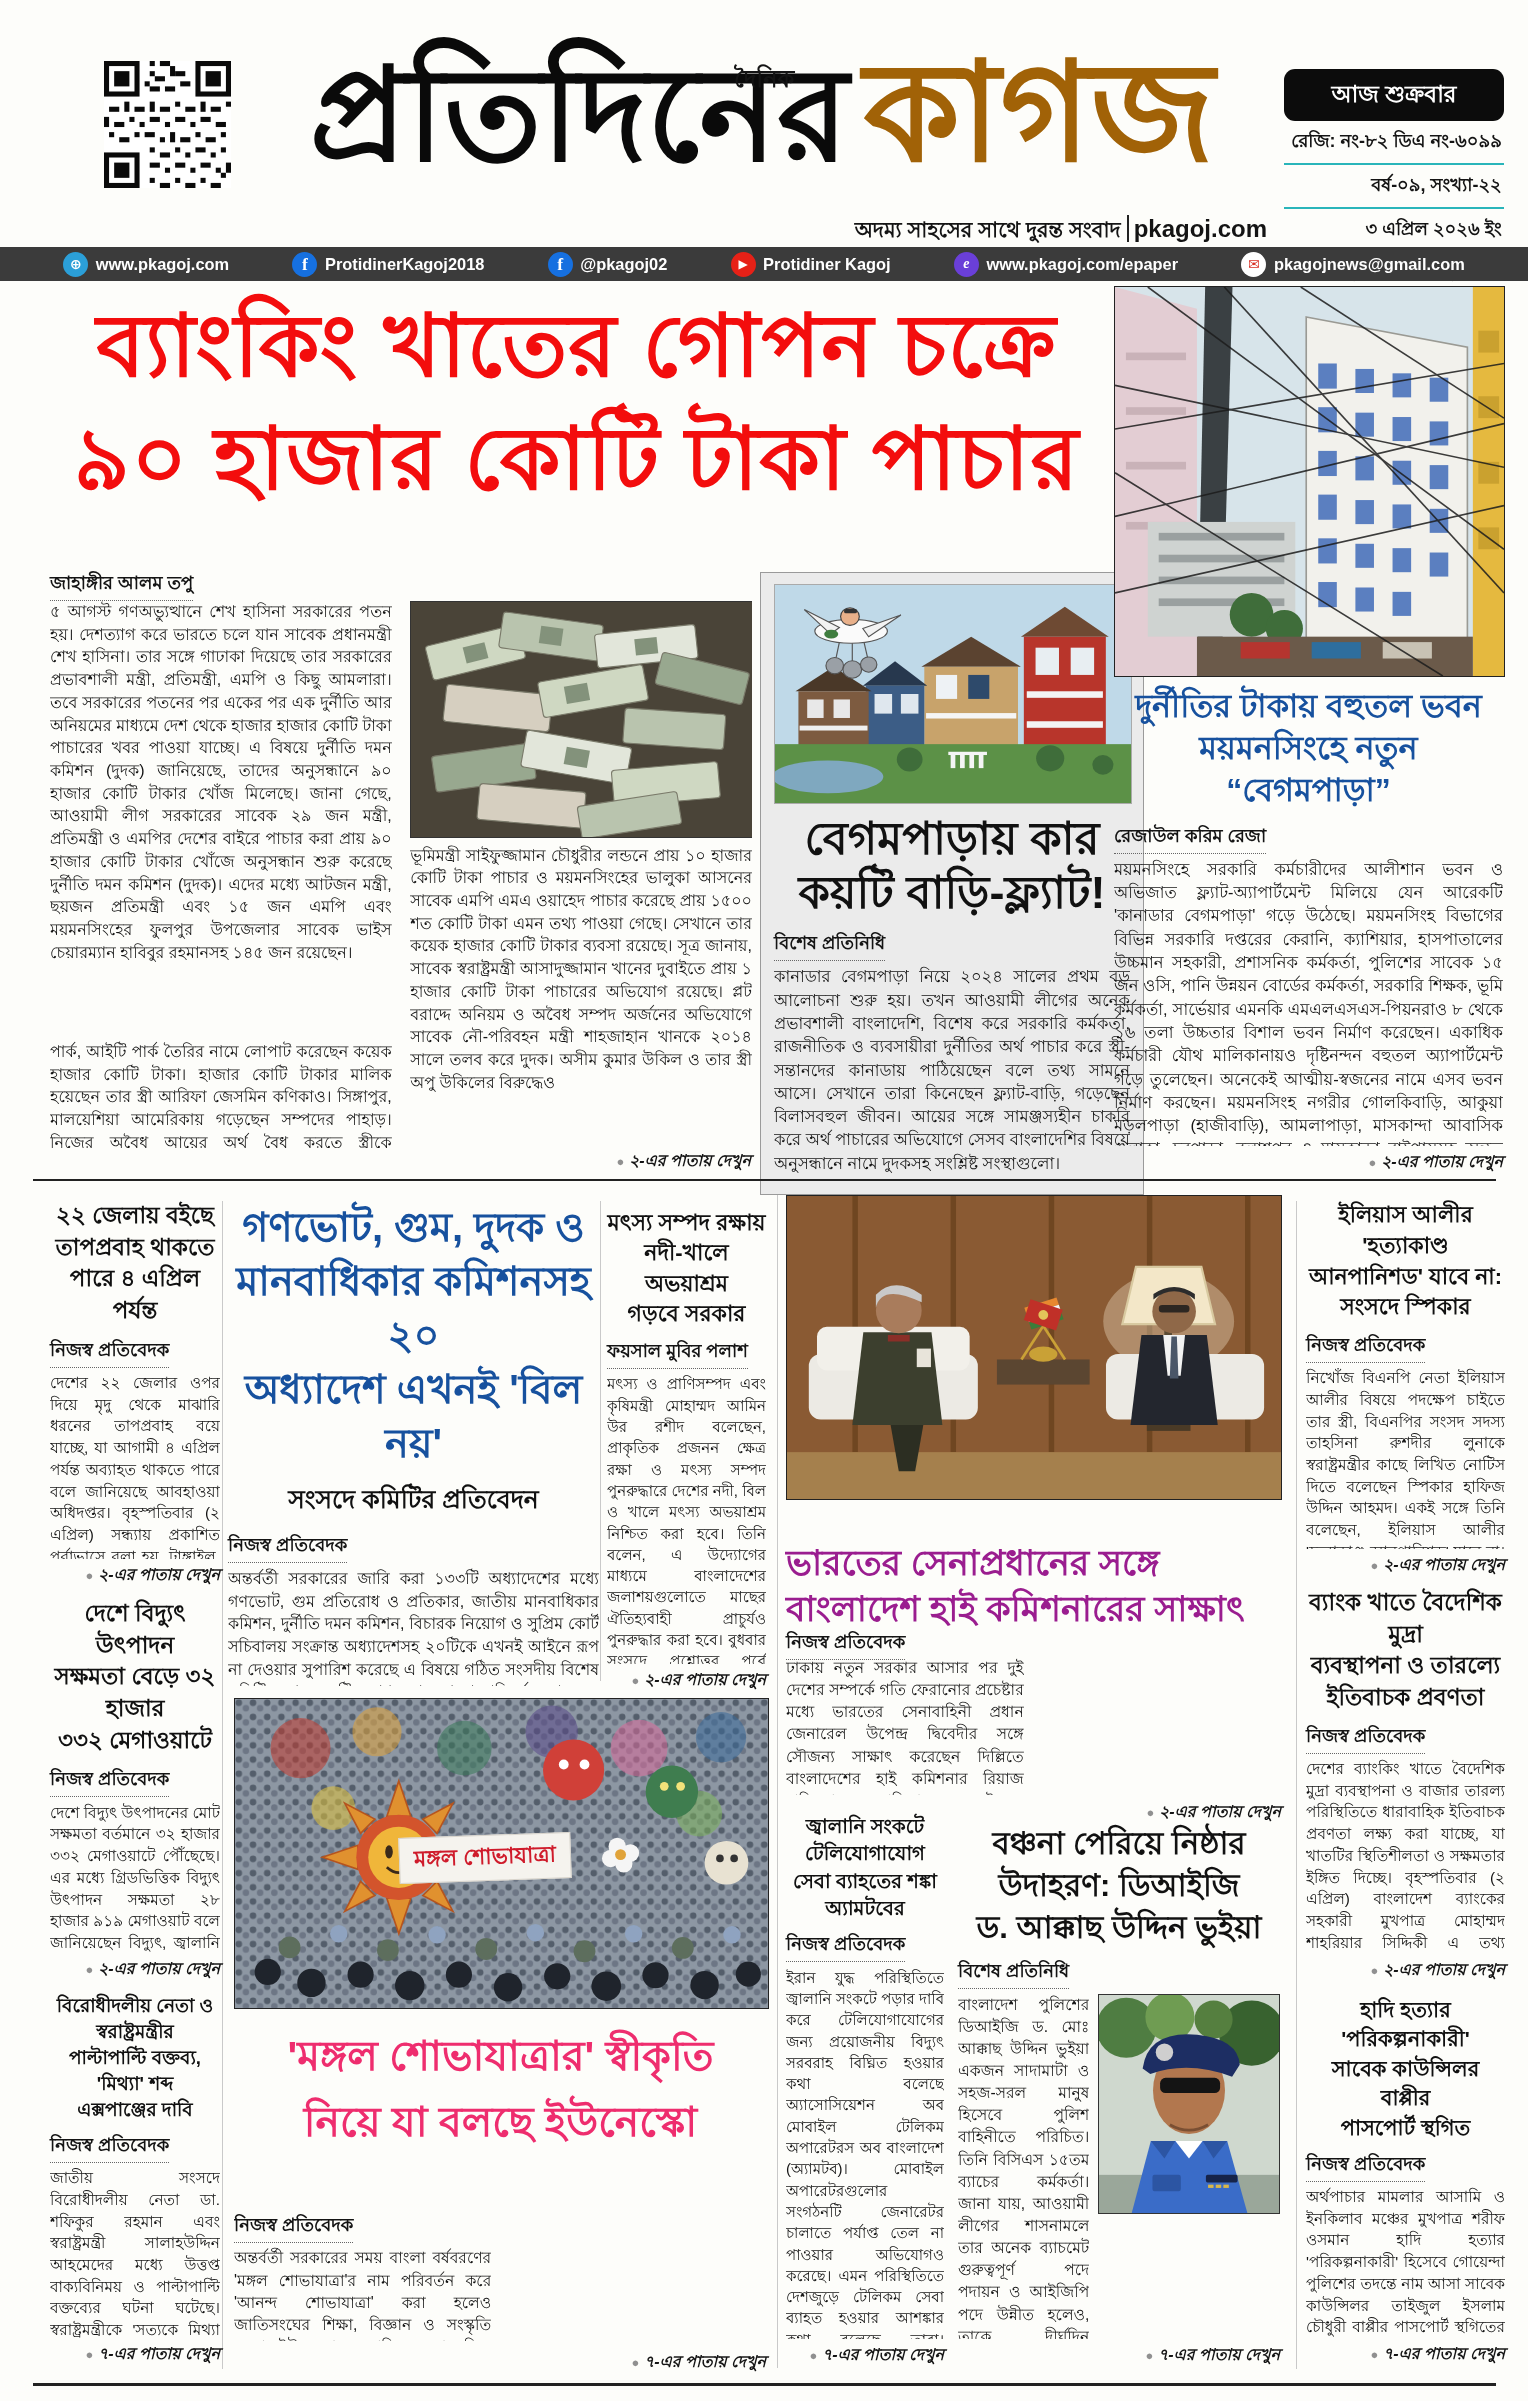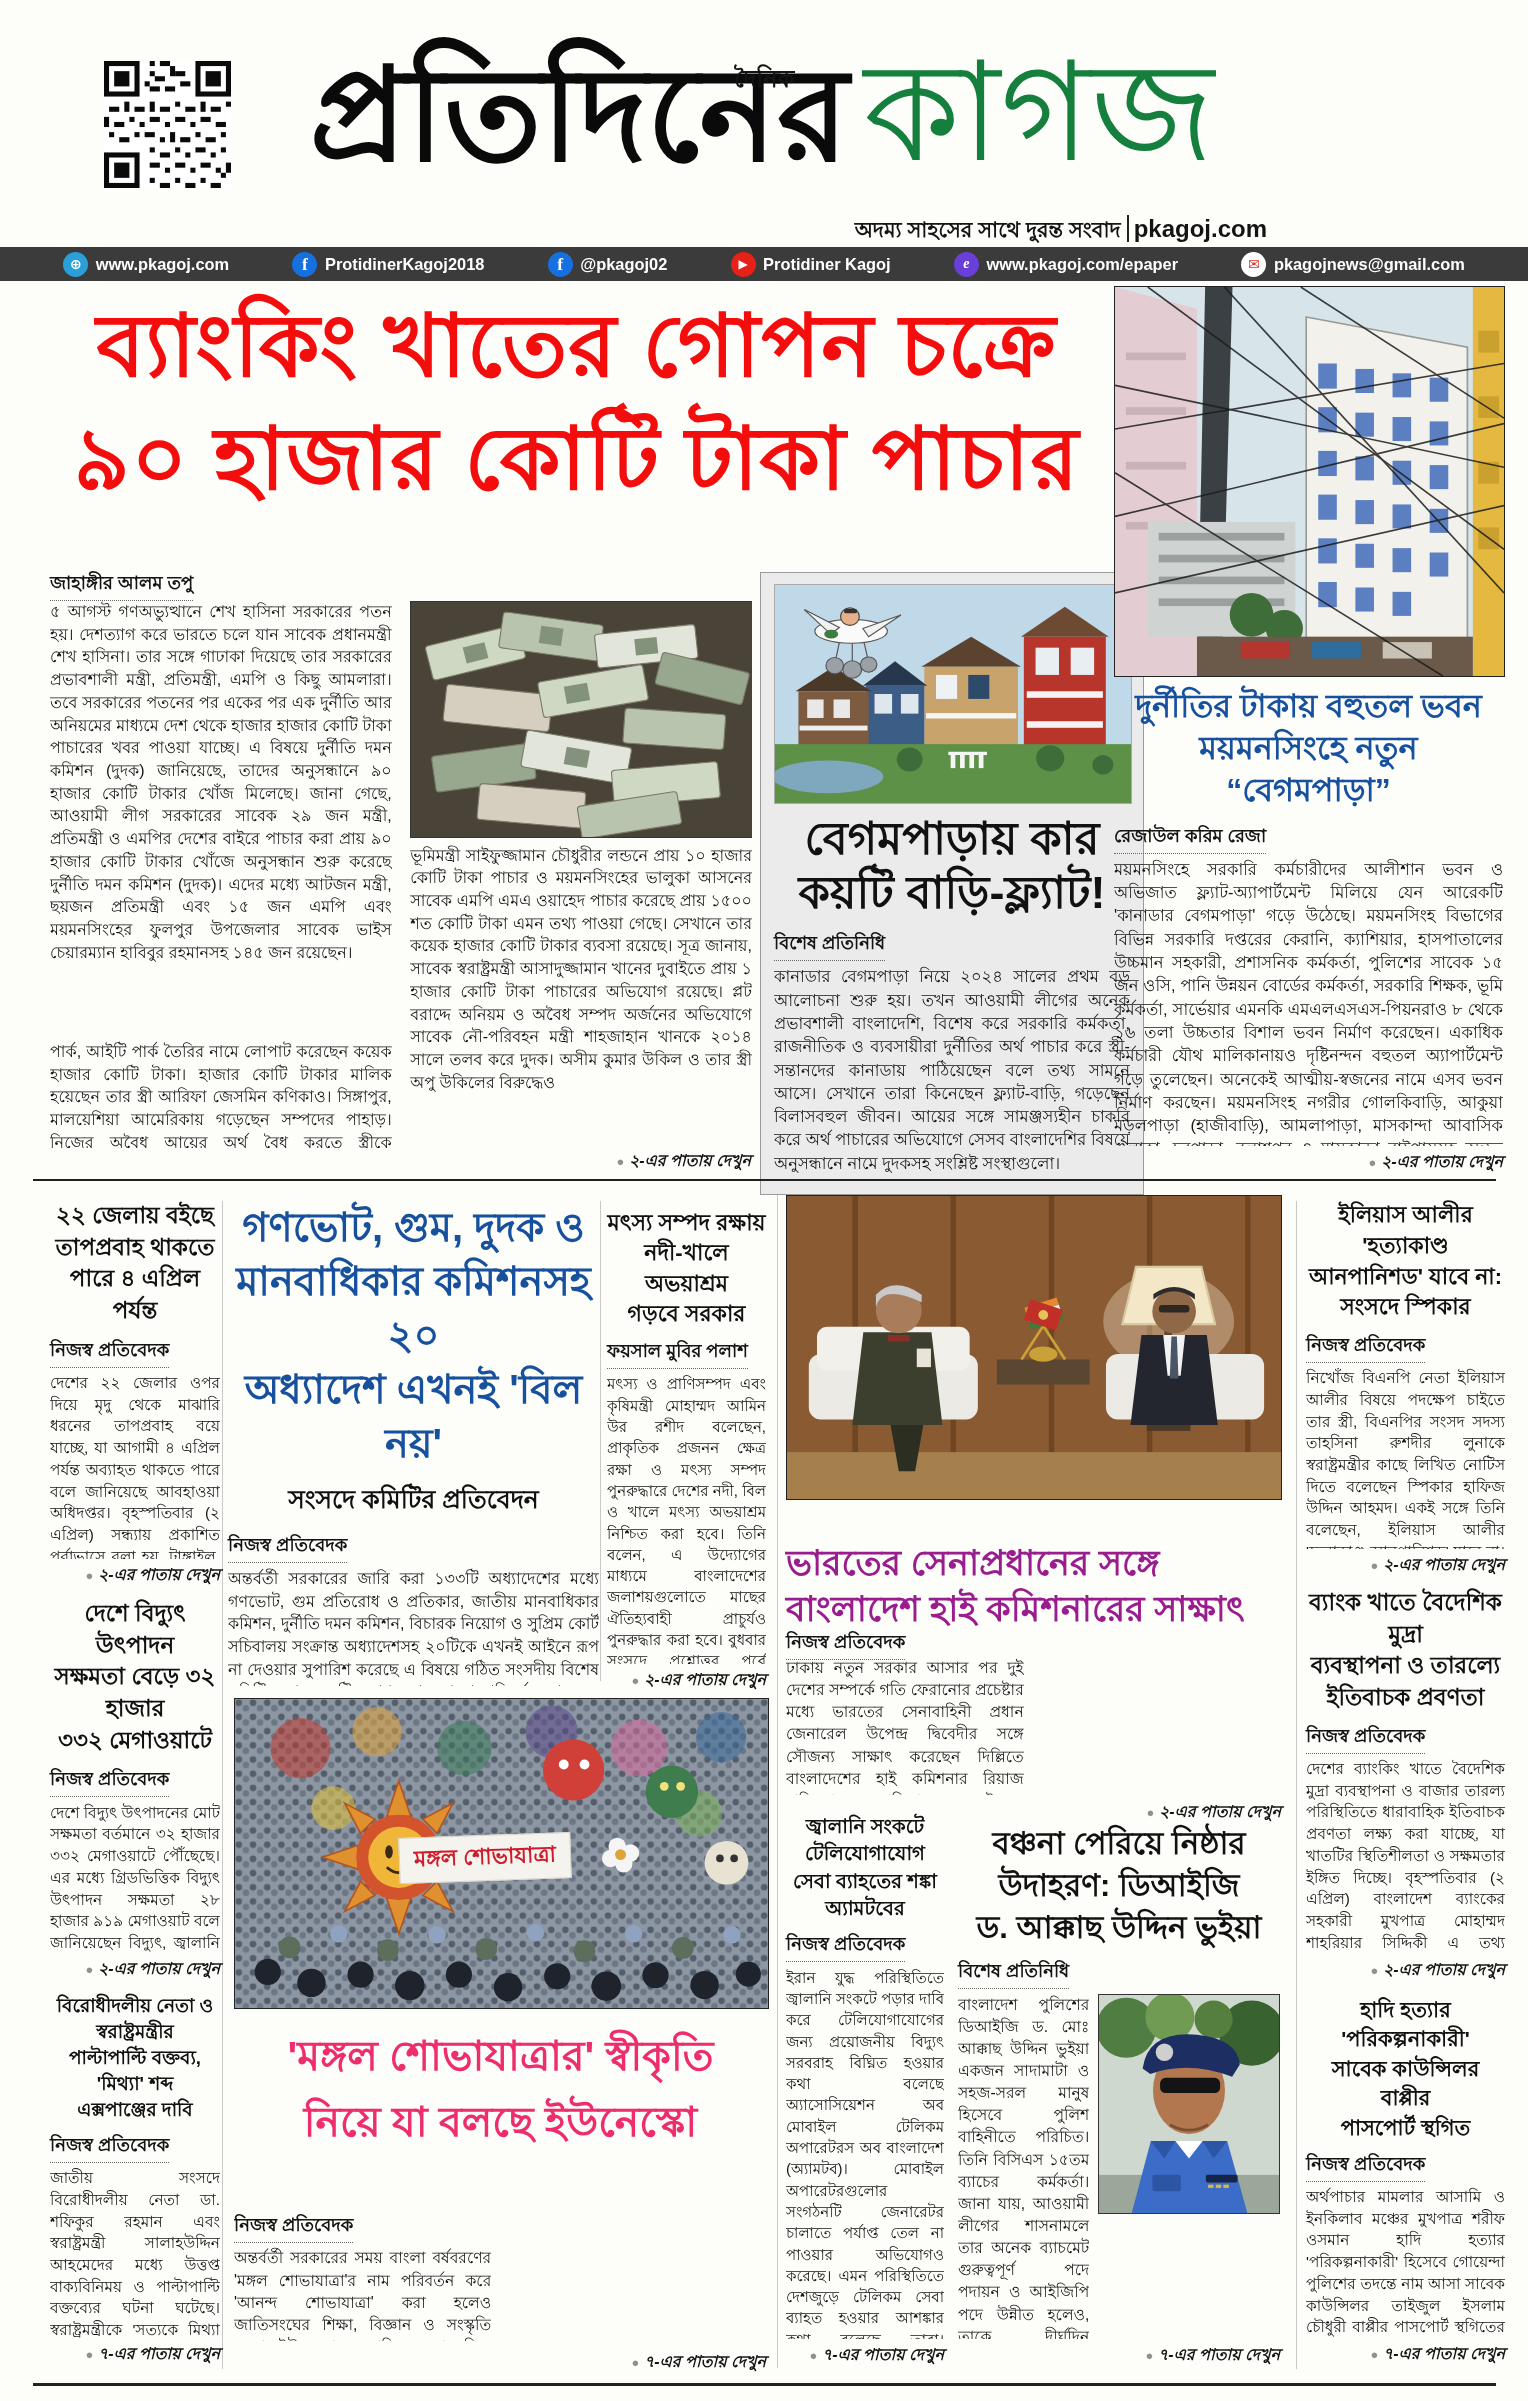--- a/index.html
+++ b/index.html
@@ -13,21 +13,21 @@
   .body{font-size:16px;line-height:1.42;text-align:justify;overflow:hidden;margin:0;}
   .story{display:flex;flex-direction:column;}
   .story .grow{flex:1 1 auto;overflow:hidden;}
   .ref{text-align:right;font-weight:bold;font-style:italic;font-size:16px;margin-top:3.3px;white-space:nowrap;}
   .dot{color:#909090;font-size:13px;}
   .vrule{background:#c9c9c9;width:1.1px;}
   .hrule{background:#222;}
   
   .logo-row{display:flex;align-items:baseline;justify-content:center;gap:15.3px;}
   .t-black{font-size:130px;font-weight:800;color:#0a0a0a;line-height:1;}
-  .t-red{font-size:138px;font-weight:400;color:#15803d;line-height:1;}
+  .t-red{font-size:138px;font-weight:700;color:#a16207;line-height:1;}
   .daily{font-size:24px;font-weight:bold;}
   .tagline-wrap{text-align:right;font-weight:bold;font-size:21px;}
   .site{border-left:2.2px solid #222;padding-left:5px;margin-left:6px;font-size:24px;}
   .daybox{background:#0c0c0c;color:#fff;border-radius:11px;text-align:center;
           font-size:23px;font-weight:bold;padding:6.5px 0;}
   .inf-line{font-size:18px;font-weight:bold;text-align:right;padding:5.5px 2.2px;border-bottom:2.7px solid #29b5ba;}
   .inf-line:last-child{border-bottom:none;}
   
   .social{background:#3b3b3b;display:flex;align-items:center;justify-content:space-evenly;}
   .soc-item{display:flex;align-items:center;gap:7.6px;color:#fff;font-weight:bold;font-size:16.4px;}
@@ -139,20 +139,29 @@
   <div class="abs logo-row" style="left:257px;top:43px;width:1010px;height:175px;">
     <span class="t-black">প্রতিদিনের</span>
     <span class="t-red">কাগজ</span>
   </div>
   <div class="abs daily" style="left:734px;top:60px;">দৈনিক</div>
 
   <div class="abs tagline-wrap" style="left:710px;top:214px;width:557px;">
     <span>অদম্য সাহসের সাথে দুরন্ত সংবাদ</span><span class="site">pkagoj.com</span>
   </div>
 
+  <div class="abs" style="left:1284px;top:69px;width:220px;">
+    <div class="daybox">আজ শুক্রবার</div>
+    <div class="inf-line">রেজি: নং-৮২ ডিএ নং-৬০৯৯</div>
+    <div class="inf-line">বর্ষ-০৯, সংখ্যা-২২</div>
+    <div class="inf-line">৩ এপ্রিল ২০২৬ ইং</div>
+    <div class="inf-line">২০ চৈত্র ১৪৩২ বাংলা</div>
+    <div class="inf-line">১৪ শাওয়াল ১৪৪৭ হিজরি</div>
+    <div class="inf-line">৮ পৃষ্ঠা ১০ টাকা</div>
+  </div>
 
   <div class="abs social" style="left:0;top:247px;width:1528px;height:34px;">
     <div class="soc-item">
       <span class="ic ic-globe">⊕</span>
       <span>www.pkagoj.com</span>
     </div>
     <div class="soc-item">
       <span class="ic ic-fb">f</span>
       <span>ProtidinerKagoj2018</span>
     </div>

